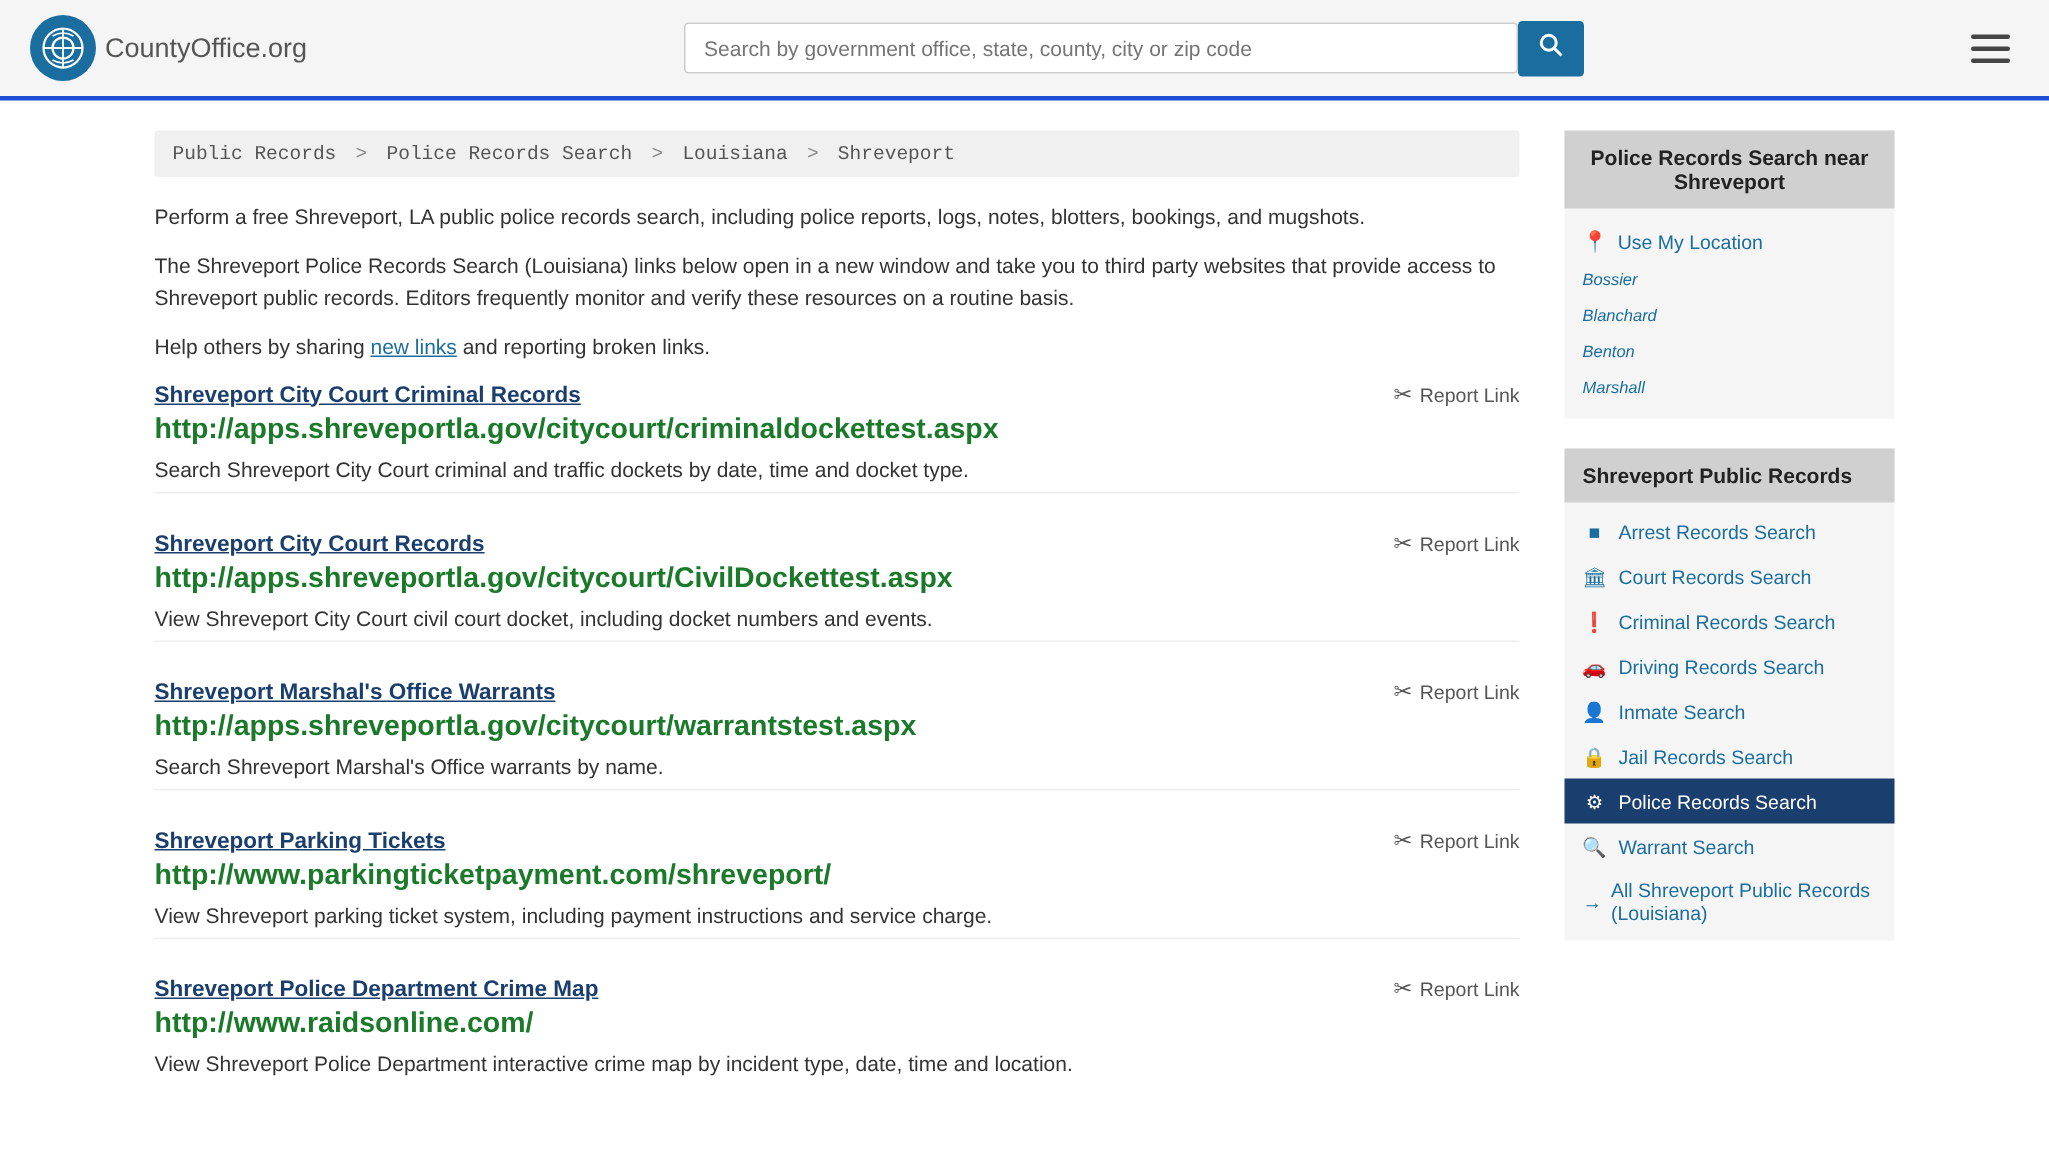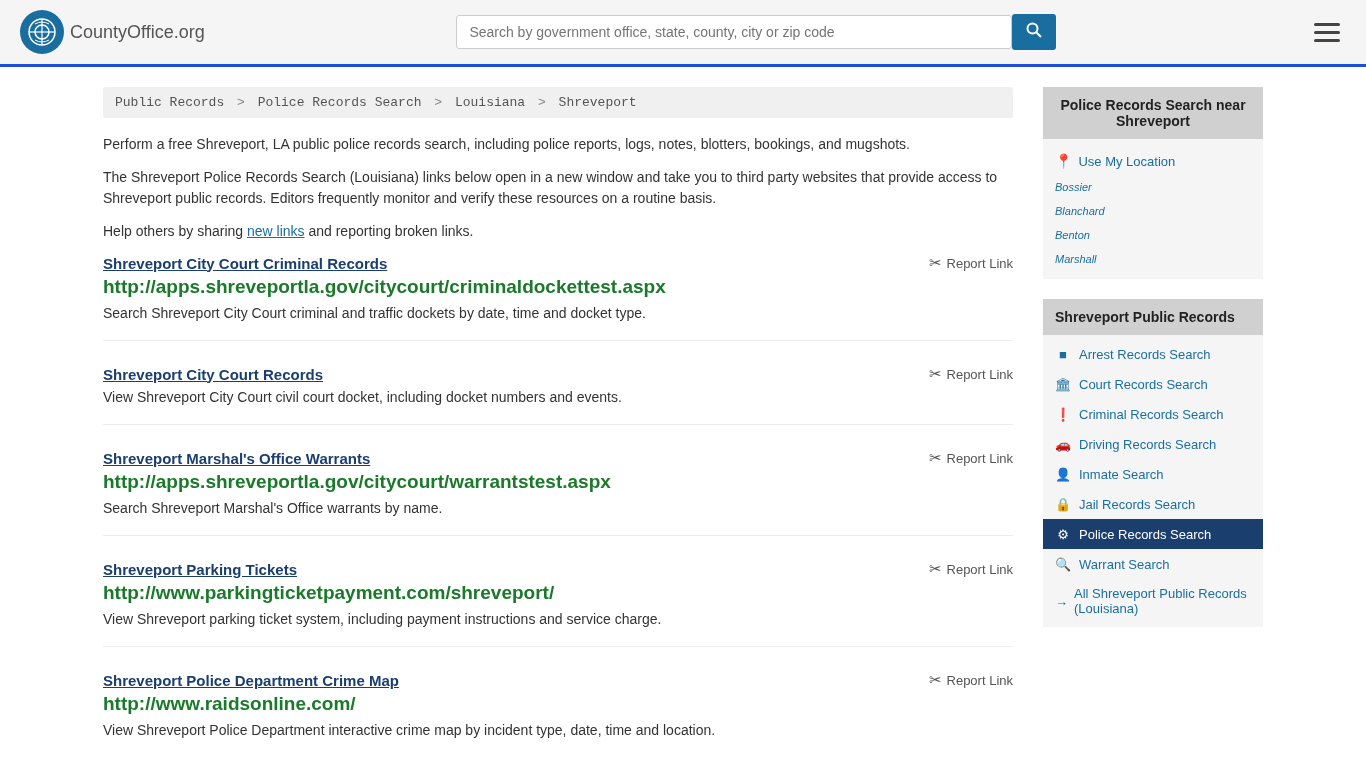--- a/index.html
+++ b/index.html
@@ -129,21 +129,21 @@
     }
     .desc-para a {
       color: #1a6e9f;
       text-decoration: underline;
     }
 
     
     .result-item {
       margin-bottom: 24px;
       border-bottom: 1px solid #eee;
-      padding-bottom: 16px;
+      padding-bottom: 4px;
     }
     .result-item:last-child { border-bottom: none; }
     .result-header {
       display: flex;
       justify-content: space-between;
       align-items: center;
       margin-bottom: 4px;
     }
     .result-title {
       font-size: 15px;
@@ -338,20 +338,21 @@
       </div>
 
       <div class="result-item">
         <div class="result-header">
           <a class="result-title" href="#">Shreveport City Court Records</a>
           <button class="report-link-btn">
             <span class="scissors-icon">✂</span>
             <span>Report Link</span>
           </button>
         </div>
+        <a class="result-url" href="#">http://apps.shreveportla.gov/citycourt/CivilDockettest.aspx</a>
         <p class="result-desc">View Shreveport City Court civil court docket, including docket numbers and events.</p>
       </div>
 
       <div class="result-item">
         <div class="result-header">
           <a class="result-title" href="#">Shreveport Marshal's Office Warrants</a>
           <button class="report-link-btn">
             <span class="scissors-icon">✂</span>
             <span>Report Link</span>
           </button>

